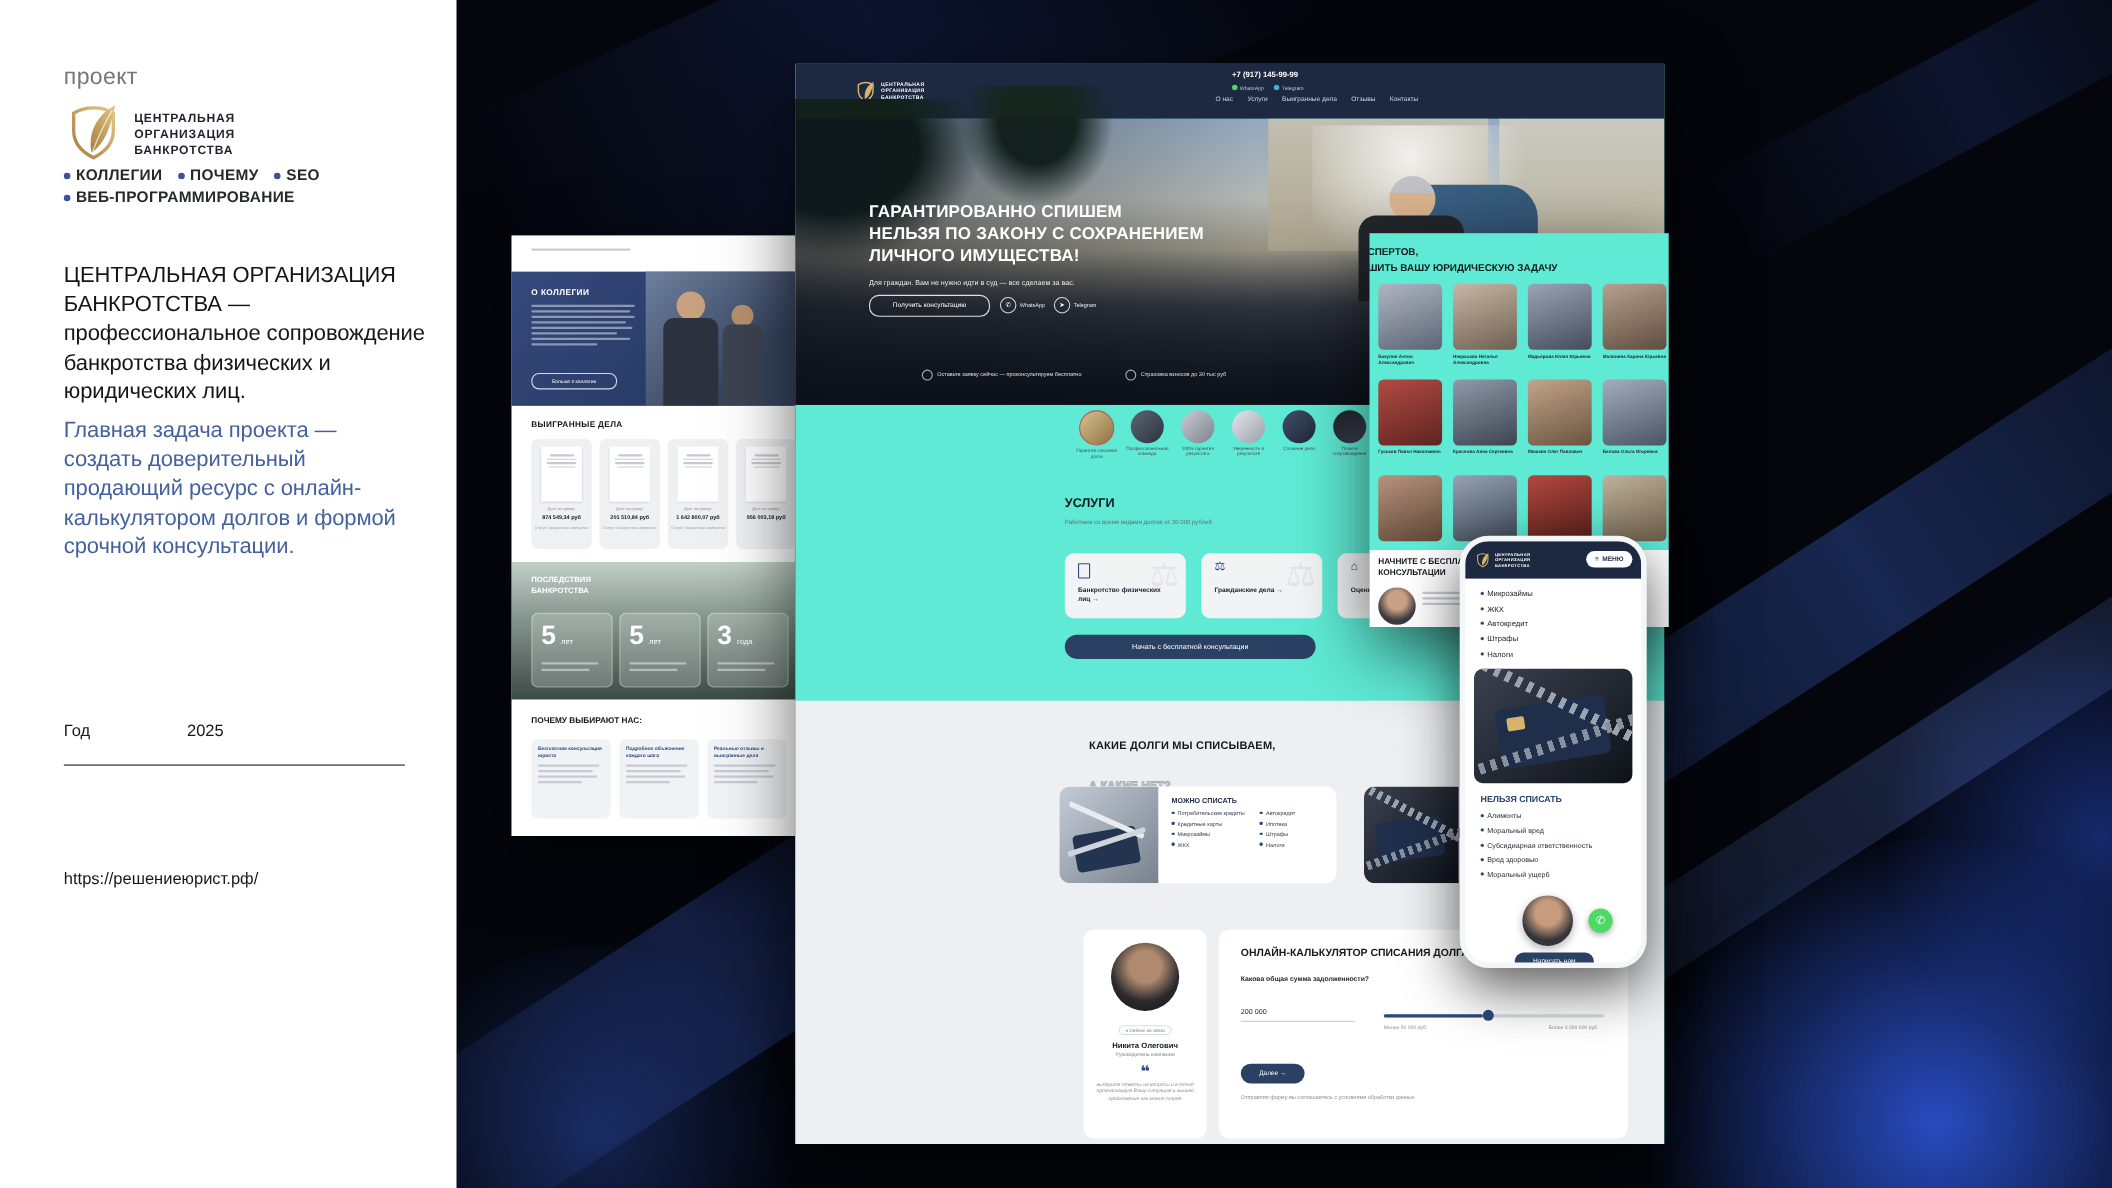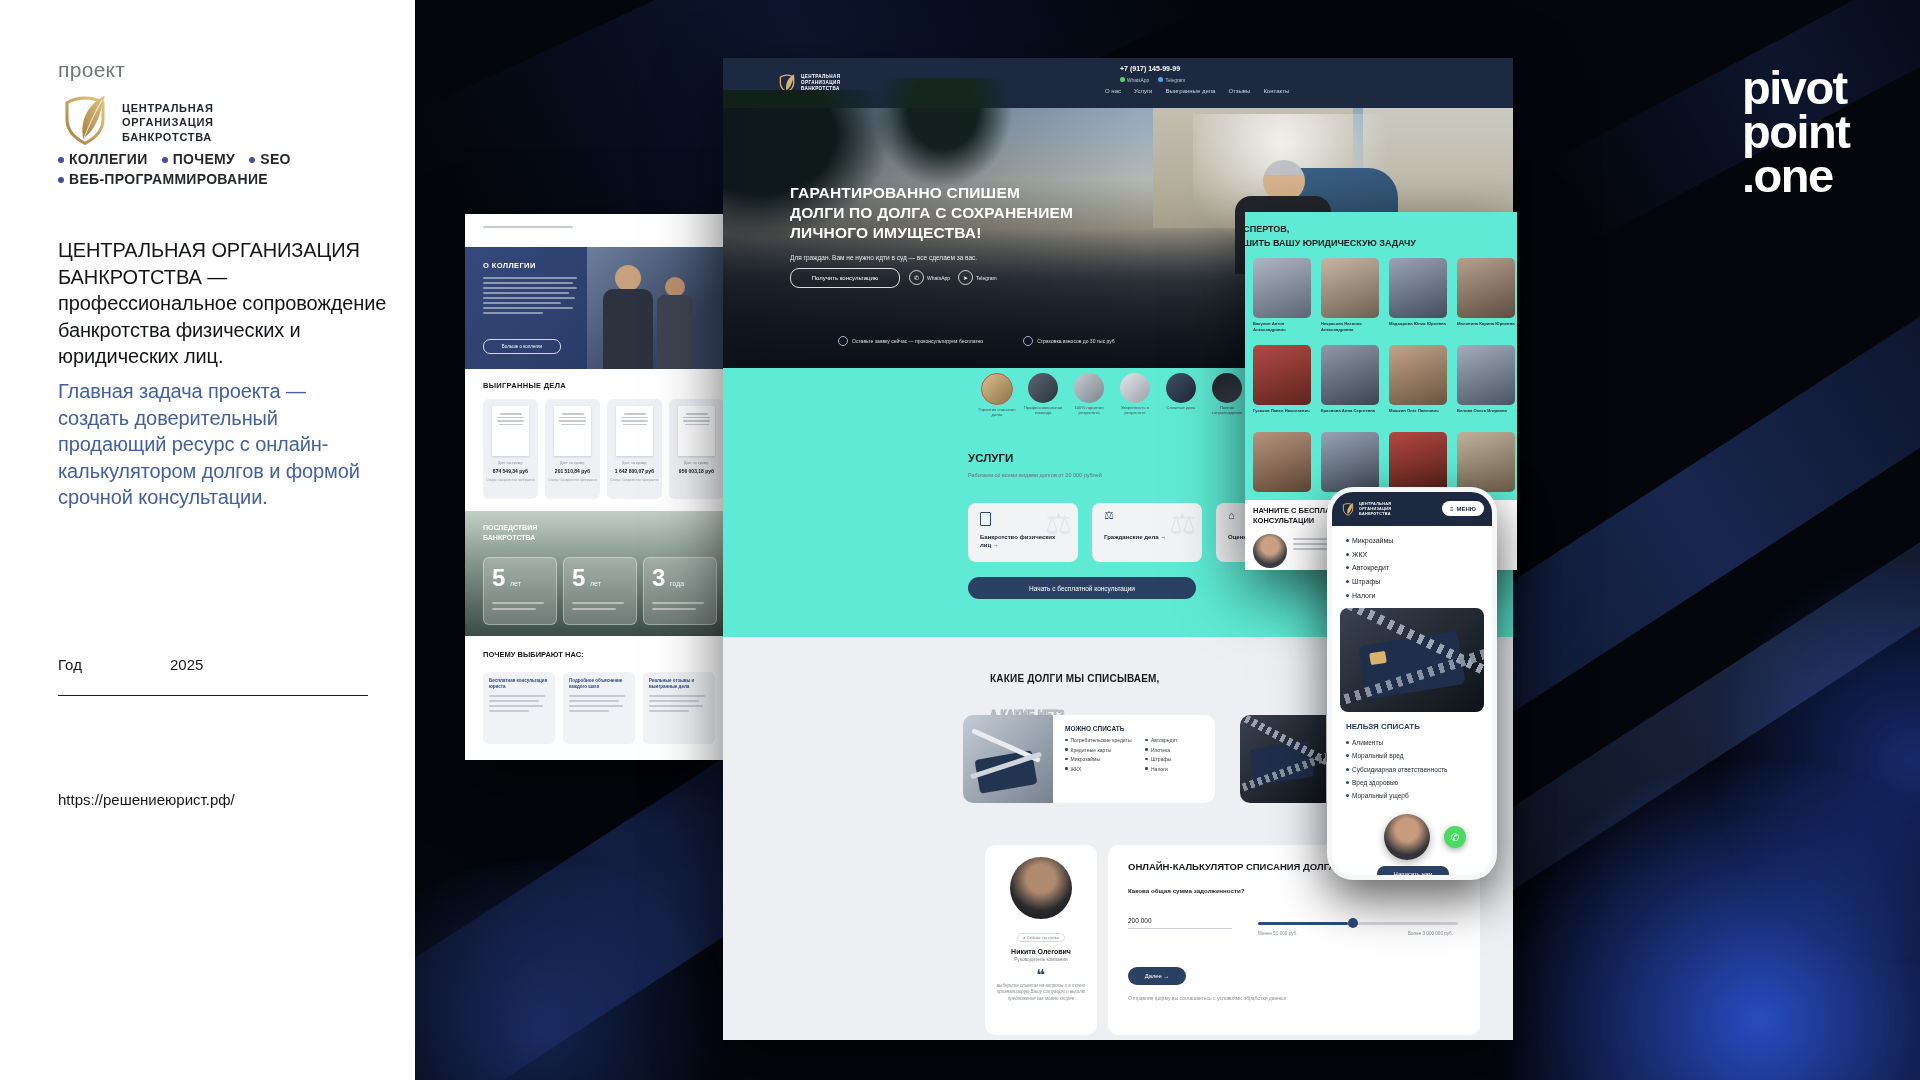--- a/index.html
+++ b/index.html
@@ -98,25 +98,20 @@
 
     <div class="abs" style="left:58px;top:649px;width:310px;">
       <div class="trow">
         <div class="tlabel">Год</div>
         <div class="tval">2025</div>
       </div>
     </div>
     <div class="abs url" style="left:58px;top:791px;">https://решениеюрист.рф/</div>
   </div>
 
-  <div id="brand" class="abs">
-    <div>pivot</div>
-    <div>point</div>
-    <div>.one</div>
-  </div>
 
   <div class="shot" style="left:465px;top:214px;width:258px;height:546px;z-index:3;">
 
     <div class="abs" style="left:0;top:0;width:258px;height:33px;background:#fff;">
       <span class="bar" style="width:90px;margin:12px 0 0 18px;"></span>
     </div>
 
     <div class="abs navy" style="left:0;top:33px;width:258px;height:122px;">
       <div class="abs" style="left:18px;top:14px;font-size:7.5px;font-weight:800;color:#fff;letter-spacing:.4px;">О КОЛЛЕГИИ</div>
       <div class="abs" style="left:18px;top:30px;width:96px;">
@@ -269,21 +264,21 @@
       <div class="abs" style="left:150px;top:-30px;width:140px;height:110px;background:radial-gradient(ellipse at 50% 30%,#16261e 35%,rgba(22,38,30,0) 70%);"></div>
 
       <div class="abs" style="left:555px;top:60px;width:120px;height:150px;background:linear-gradient(160deg,#3a6286,#27415c);border-radius:18px 30px 6px 6px;"></div>
       <div class="abs" style="left:540px;top:52px;width:42px;height:42px;border-radius:50%;background:linear-gradient(180deg,#bfc3c6 0 36%,#d9b490 36%);"></div>
       <div class="abs" style="left:512px;top:88px;width:96px;height:78px;border-radius:16px 16px 0 0;background:#23262c;"></div>
       <div class="abs" style="left:0;top:120px;width:790px;height:140px;background:linear-gradient(180deg,rgba(10,14,22,0),rgba(10,14,22,.82));"></div>
       <div class="abs" style="left:0;top:0;width:420px;height:260px;background:linear-gradient(90deg,rgba(10,16,26,.55),rgba(10,16,26,0));"></div>
 
       <div class="abs" style="left:67px;top:75px;font-size:15.5px;line-height:1.3;font-weight:800;color:#fff;letter-spacing:.2px;">
         <div>ГАРАНТИРОВАННО СПИШЕМ</div>
-          <div>ДОЛГИ ПО ДОЛГА С СОХРАНЕНИЕМ</div>
+          <div>НЕЛЬЗЯ ПО ЗАКОНУ С СОХРАНЕНИЕМ</div>
           <div>ЛИЧНОГО ИМУЩЕСТВА!</div>
       </div>
       <div class="abs" style="left:67px;top:146px;font-size:6.5px;color:rgba(255,255,255,.88);">Для граждан. Вам не нужно идти в суд — все сделаем за вас.</div>
       <div class="abs" style="left:67px;top:160px;width:108px;height:18px;border:1px solid rgba(255,255,255,.85);border-radius:9px;display:flex;align-items:center;justify-content:center;font-size:6px;color:#fff;">Получить консультацию</div>
       <div class="abs" style="left:186px;top:162px;display:flex;align-items:center;">
         <span style="width:13px;height:13px;border-radius:50%;border:1px solid rgba(255,255,255,.8);display:inline-flex;align-items:center;justify-content:center;font-size:6px;color:#fff;">✆</span>
         <span style="font-size:5px;color:#e6ebf2;margin:0 8px 0 3px;">WhatsApp</span>
         <span style="width:13px;height:13px;border-radius:50%;border:1px solid rgba(255,255,255,.8);display:inline-flex;align-items:center;justify-content:center;font-size:6px;color:#fff;">➤</span>
         <span style="font-size:5px;color:#e6ebf2;margin-left:3px;">Telegram</span>
       </div>

